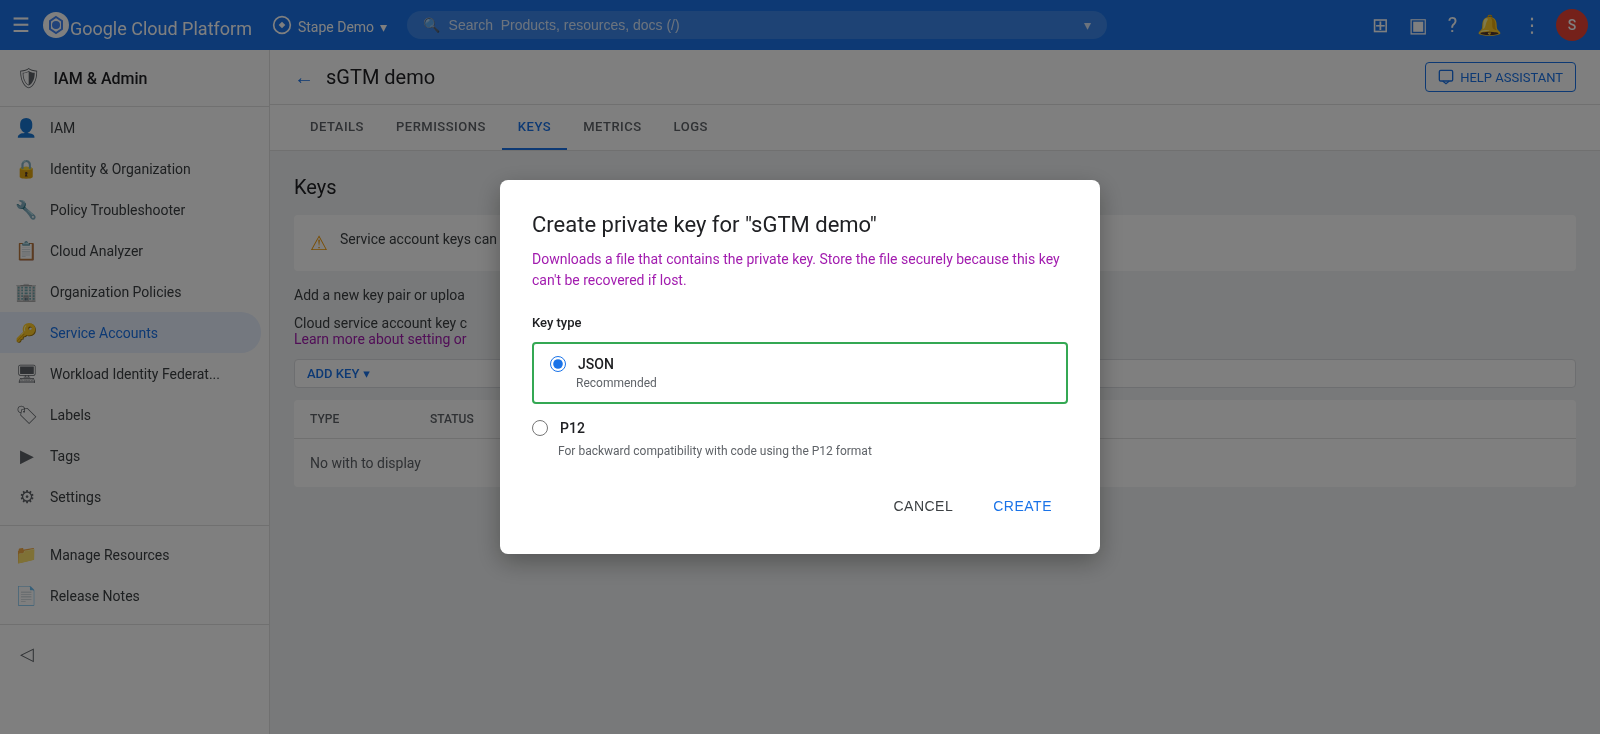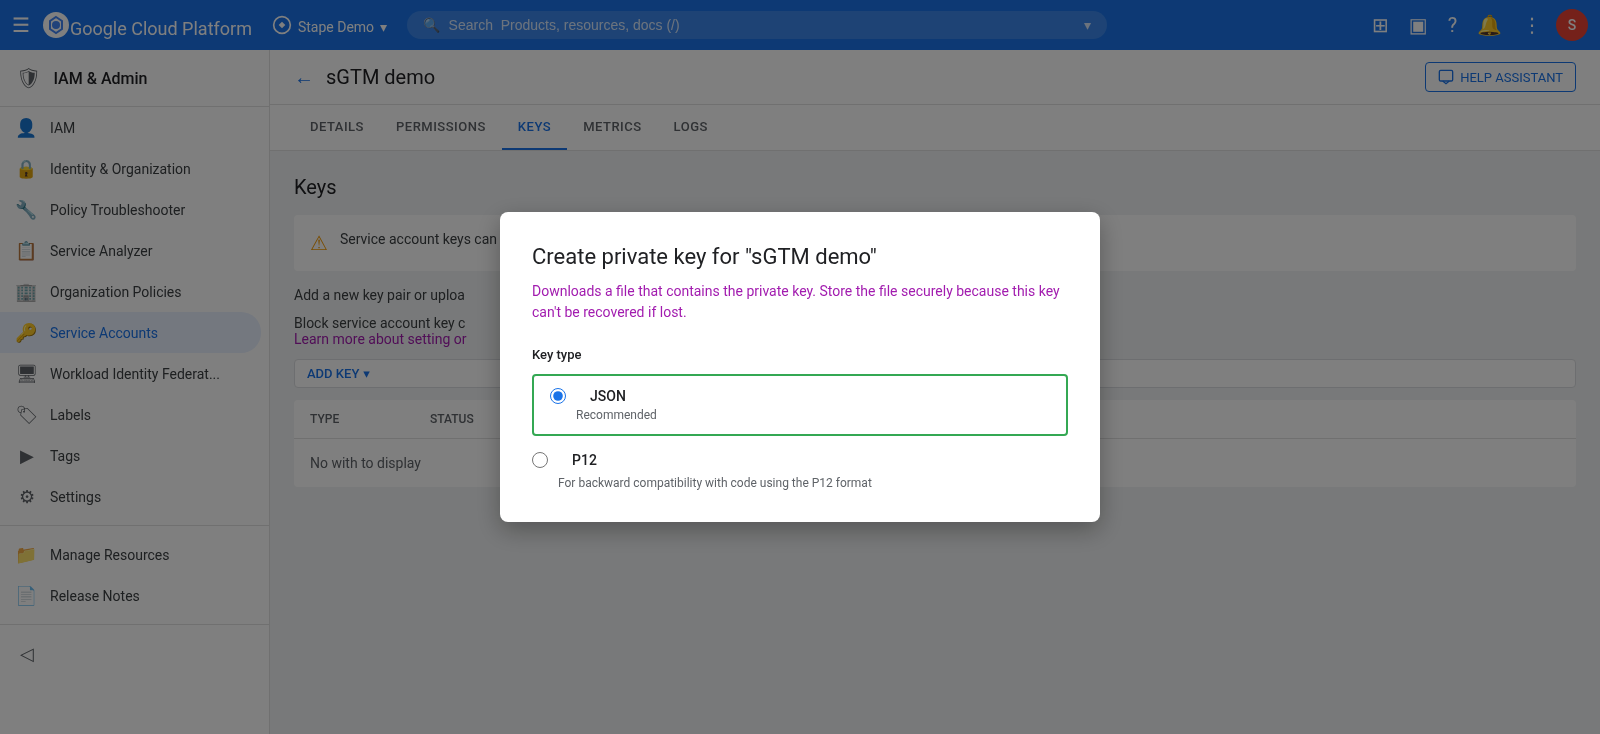--- a/index.html
+++ b/index.html
@@ -70,21 +70,21 @@
 
     
     .overlay { position: fixed; top: 0; left: 0; right: 0; bottom: 0; background: rgba(0,0,0,0.5); z-index: 200; display: flex; align-items: center; justify-content: center; }
     
     
     .dialog { background: white; border-radius: 8px; width: 600px; box-shadow: 0 8px 24px rgba(0,0,0,0.3); padding: 32px; }
     .dialog-title { font-size: 22px; font-weight: 400; color: #202124; margin-bottom: 12px; }
     .dialog-subtitle { font-size: 14px; color: #a21caf; margin-bottom: 24px; line-height: 1.5; }
     .key-type-label { font-size: 13px; font-weight: 500; color: #202124; margin-bottom: 12px; }
     .key-type-box { border: 2px solid #34a853; border-radius: 4px; padding: 12px 16px; margin-bottom: 16px; }
-    .radio-option { display: flex; gap: 24px; margin-bottom: 4px; cursor: pointer; }
+    .radio-option { display: flex; gap: 12px; margin-bottom: 4px; cursor: pointer; }
     .radio-option input[type="radio"] { accent-color: #1a73e8; width: 16px; height: 16px; cursor: pointer; }
     .radio-label { font-size: 14px; color: #202124; font-weight: 500; }
     .radio-sublabel { font-size: 12px; color: #5f6368; margin-left: 26px; }
     .p12-option { display: flex; flex-direction: column; gap: 4px; margin-top: 8px; }
     .p12-sublabel { font-size: 12px; color: #5f6368; margin-left: 26px; }
     .dialog-actions { display: flex; justify-content: flex-end; gap: 8px; margin-top: 32px; }
     .btn-cancel { background: transparent; border: none; color: #3c4043; font-size: 14px; font-weight: 500; padding: 8px 16px; cursor: pointer; border-radius: 4px; text-transform: uppercase; letter-spacing: 0.5px; }
     .btn-create { background: transparent; border: none; color: #1a73e8; font-size: 14px; font-weight: 500; padding: 8px 16px; cursor: pointer; border-radius: 4px; text-transform: uppercase; letter-spacing: 0.5px; }
     .learn-more { color: #a21caf; cursor: pointer; text-align: right; }
   </style>
@@ -140,21 +140,21 @@
     <div class="sidebar-item">
       <span class="sidebar-item-icon">🔒</span>
       <span>Identity &amp; Organization</span>
     </div>
     <div class="sidebar-item">
       <span class="sidebar-item-icon">🔧</span>
       <span>Policy Troubleshooter</span>
     </div>
     <div class="sidebar-item">
       <span class="sidebar-item-icon">📋</span>
-      <span>Service Analyzer</span>
+      <span>Cloud Analyzer</span>
     </div>
     <div class="sidebar-item">
       <span class="sidebar-item-icon">🏢</span>
       <span>Organization Policies</span>
     </div>
     <div class="sidebar-item active">
       <span class="sidebar-item-icon">🔑</span>
       <span>Service Accounts</span>
     </div>
     <div class="sidebar-item">
@@ -216,21 +216,21 @@
       <div class="warning-box">
         <span class="warning-icon">⚠</span>
         <span class="warning-text">Service account keys can pose a security risk if not managed correctly. You can learn more a</span>
       </div>
 
       <div class="section-text">
         <span>Add a new key pair or uploa</span>
       </div>
 
       <div class="section-text">
-        <span>Block service account key c</span>
+        <span>Cloud service account key c</span>
         <br>
         <span class="learn-more">Learn more about setting or</span>
       </div>
 
       <div class="add-key-btn">
         <span>ADD KEY</span>
         <span>▾</span>
       </div>
 
       <div class="keys-table">
@@ -263,14 +263,18 @@
     </div>
 
     <div class="p12-option">
       <div class="radio-option">
         <input type="radio" name="key-type" id="p12" style="">
         <label for="p12" class="radio-label">P12</label>
       </div>
       <div class="p12-sublabel">For backward compatibility with code using the P12 format</div>
     </div>
 
+    <div class="dialog-actions">
+      <button class="btn-cancel">CANCEL</button>
+      <button class="btn-create">CREATE</button>
+    </div>
   </div>
 </div>
 
 </body></html>

